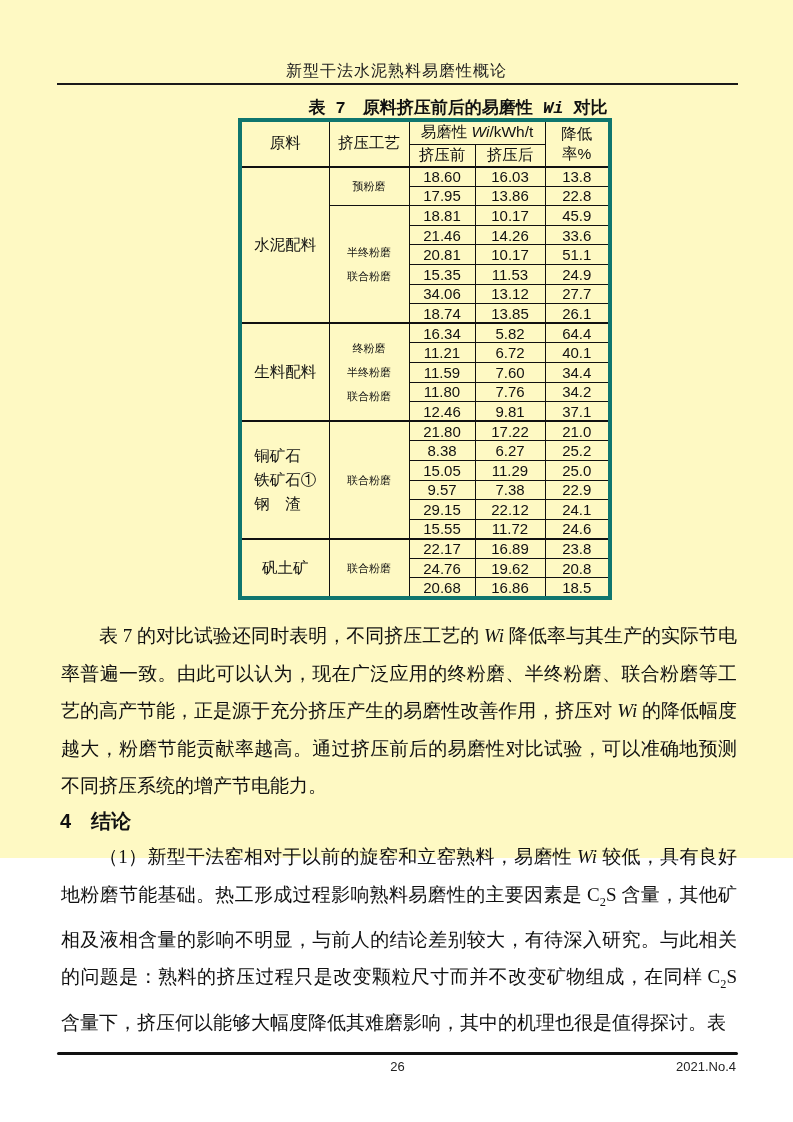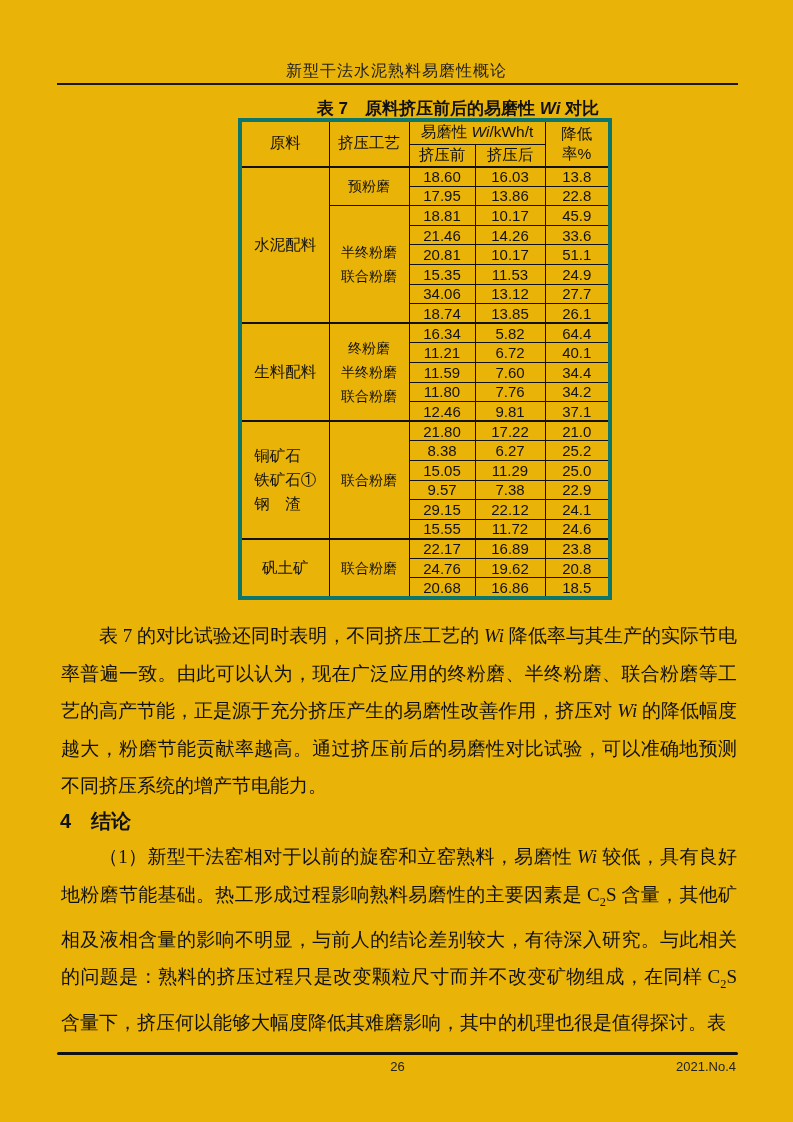--- a/index.html
+++ b/index.html
@@ -4,38 +4,38 @@
 <style>
   * { margin: 0; padding: 0; box-sizing: border-box; }
   html, body { background: #fff; }
   body {
     width: 793px; height: 1122px;
     font-family: "Liberation Serif", serif;
     color: #000;
     position: relative;
     overflow: hidden;
   }
-  .page { position: relative; width: 793px; height: 1122px; background: #eab308; padding-left: 40px; }
+  .page { position: relative; width: 793px; height: 858px; background: #fef9c3; padding-left: 40px; }
 
   
   .page-header {
     position: absolute; top: 61px; left: 0; width: 793px;
     text-align: center; font-size: 16px; line-height: 19px;
     letter-spacing: 1px; color: #222;
   }
   .header-rule {
     position: absolute; top: 83px; left: 57px; width: 681px; height: 2px;
     background: #1a1a1a;
   }
 
   
   .table-title {
     position: absolute; top: 100px; left: 240px; width: 436px;
     text-align: center; font-size: 17px; font-weight: bold;
-    font-family: Liberation Sans, sans-serif; line-height: 17px;
+    font-family: Liberation Mono, monospace; line-height: 17px;
     color: #111;
   }
   .table-title i { font-style: italic; }
 
   
   table.wi-table {
     position: absolute; top: 118px; left: 238px;
     border-collapse: collapse; table-layout: fixed;
     font-family: "Liberation Sans", sans-serif;
     border: 4px solid #0f766e;
@@ -47,21 +47,21 @@
     font-weight: normal; padding: 0;
     overflow: hidden;
   }
   .wi-table thead tr.h1 { height: 24px; }
   .wi-table thead tr.h2 { height: 19px; }
   .wi-table tbody tr { height: 19.6px; }
   .wi-table thead th { font-size: 15.5px; }
   .wi-table th.wi-group i { font-style: italic; }
   .wi-table th.reduction { white-space: pre-line; line-height: 20px; }
   .wi-table td.num { font-size: 15px; }
-  .wi-table td.process { font-size: 14px; white-space: pre-line; line-height: 24px; }
+  .wi-table td.process { font-size: 11px; white-space: pre-line; line-height: 24px; }
   .wi-table td.material { font-size: 15.5px; line-height: 24px; text-decoration: underline; }
   .wi-table td.material .cell-lines {
     display: inline-block; text-align: left; white-space: pre-line;
   }
   .wi-table tr.section-start td { border-top: 2px solid #111; }
 
   
   .footnote {
     position: absolute; top: 591px; left: 200px;
     font-size: 13px; line-height: 15px;

